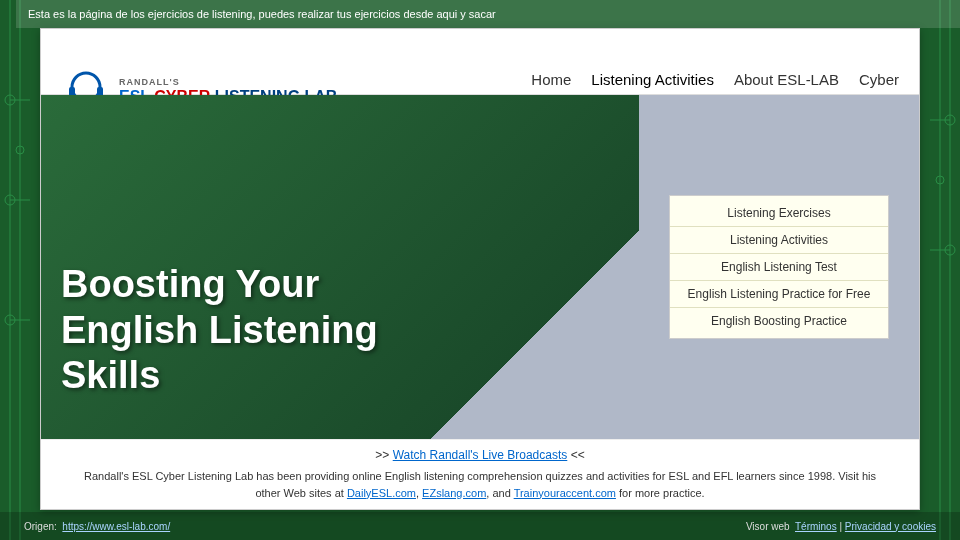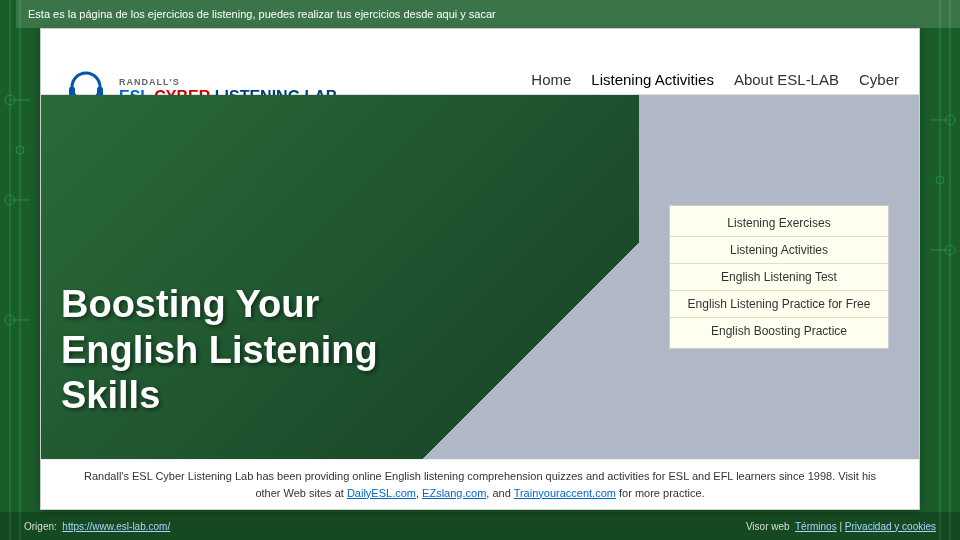--- a/index.html
+++ b/index.html
@@ -299,20 +299,23 @@
         <a class="dropdown-menu-item">Listening Exercises</a>
         <a class="dropdown-menu-item">Listening Activities</a>
         <a class="dropdown-menu-item">English Listening Test</a>
         <a class="dropdown-menu-item">English Listening Practice for Free</a>
         <a class="dropdown-menu-item">English Boosting Practice</a>
       </div>
     </div>
   </div>
 
   <div class="bottom-section">
+    <div class="broadcast-line">
+      <span>&gt;&gt; </span><a>Watch Randall's Live Broadcasts</a><span> &lt;&lt;</span>
+    </div>
     <p class="description-text">
       <span>Randall's ESL Cyber Listening Lab has been providing online English listening comprehension quizzes and activities for ESL and EFL learners since 1998. Visit his other Web sites at </span><a>DailyESL.com</a>, <a>EZslang.com</a>, and <a>Trainyouraccent.com</a><span> for more practice.</span>
     </p>
   </div>
 
 </div>
 
 <div class="status-bar">
   <span>
     <span>Origen:</span>&nbsp;

